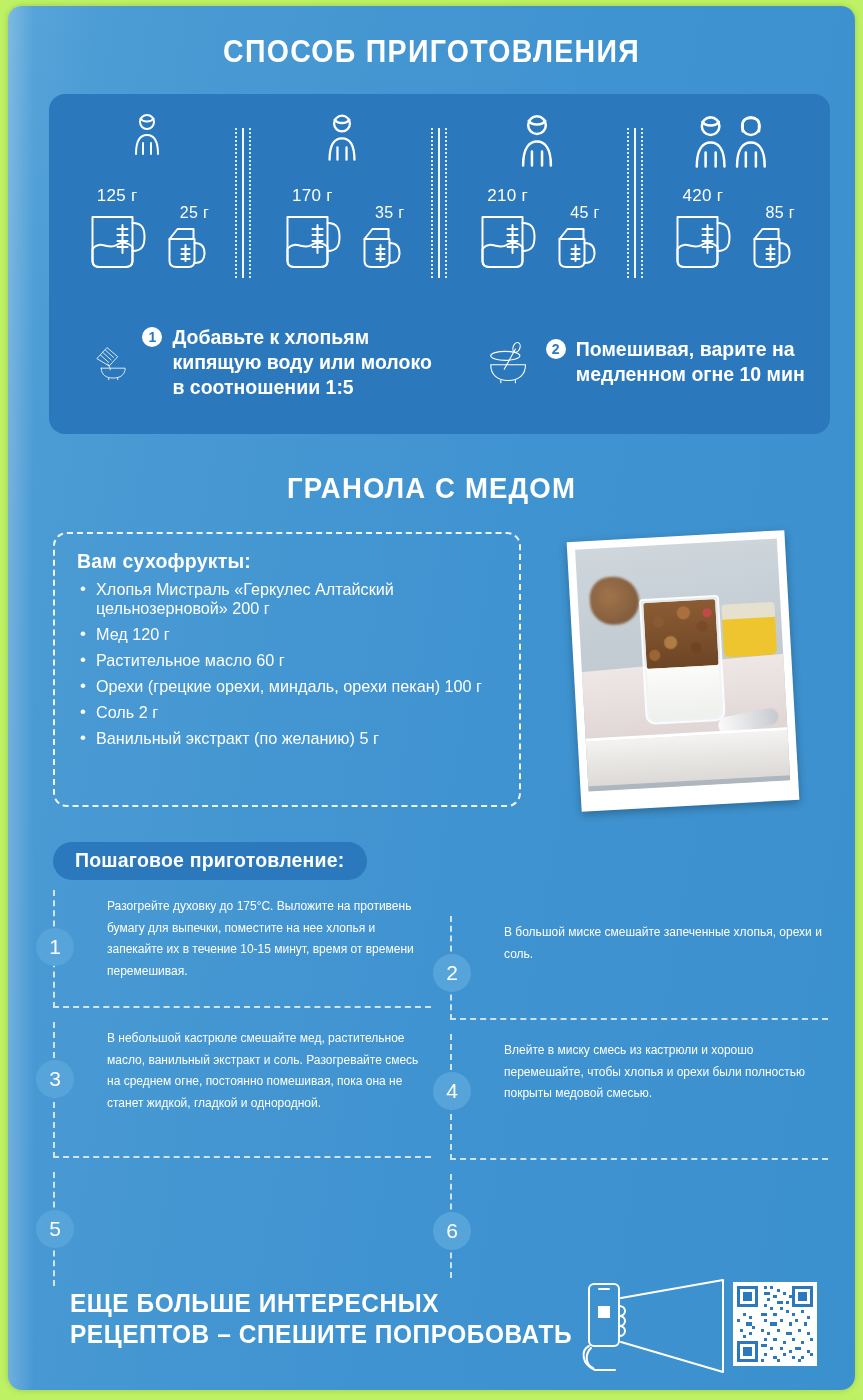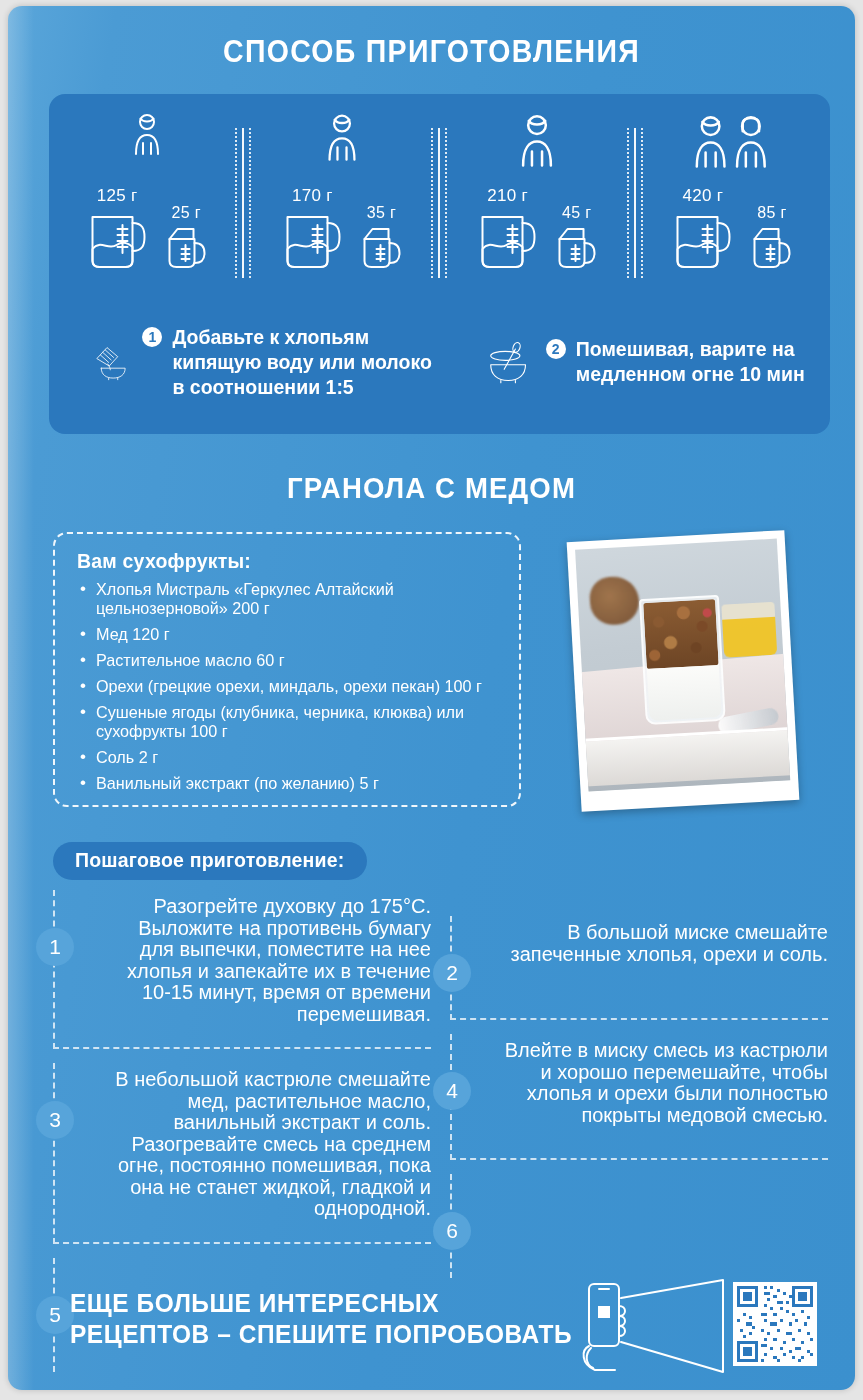--- a/index.html
+++ b/index.html
@@ -9,21 +9,21 @@
     height: 1400px;
     background: #ffffff;
     font-family: "Liberation Sans", "DejaVu Sans", sans-serif;
     overflow: hidden;
   }
 
   .page {
     position: relative;
     width: 863px;
     height: 1400px;
-    background: #e5e5e5;
+    background: #bef264;
   }
 
   
   .card {
     position: absolute;
     left: 8px;
     top: 6px;
     width: 847px;
     height: 1384px;
     border-radius: 14px;
@@ -90,21 +90,21 @@
     gap: 13px;
   }
   .vessel { position: relative; text-align: center; }
   .vessel .amt {
     color: #ffffff;
     font-size: 17px;
     letter-spacing: .3px;
     margin-bottom: 1px;
     white-space: nowrap;
   }
-  .vessel.small .amt { font-size: 16px; }
+  .vessel.small .amt { font-size: 16px; text-align: right; }
 
   
   .sep {
     position: absolute;
     top: 34px;
     height: 150px;
     width: 18px;
   }
   .sep i {
     position: absolute;
@@ -335,25 +335,24 @@
     height: 38px;
     border-radius: 50%;
     background: #57a4da;
     color: #ffffff;
     text-align: center;
     line-height: 38px;
     font-size: 21px;
   }
   .step .body {
     color: #ffffff;
-    font-size: 20px;
+    font-size: 12px;
     line-height: 21.5px;
     padding-top: 6px;
     padding-bottom: 6px;
-    text-align: right;
   }
   
   .steps-col.left  .step:nth-child(1) { min-height: 118px; }
   .steps-col.left  .step:nth-child(2) { min-height: 136px; }
   .steps-col.left  .step:nth-child(3) { min-height: 114px; border-bottom:none; }
   .steps-col.right .step:nth-child(1) { min-height: 104px; margin-top: 26px; }
   .steps-col.right .step:nth-child(2) { min-height: 126px; }
   .steps-col.right .step:nth-child(3) { min-height: 104px; border-bottom:none; }
 
   
@@ -612,21 +611,20 @@
 
     <div class="recipe-title">ГРАНОЛА С МЕДОМ</div>
 
     <div class="ingredients">
       <h3>Вам сухофрукты:</h3>
       <ul>
         <li>Хлопья Мистраль «Геркулес Алтайский цельнозерновой» 200 г</li>
         <li>Мед 120 г</li>
         <li>Растительное масло 60 г</li>
         <li>Орехи (грецкие орехи, миндаль, орехи пекан) 100 г</li>
-        <li>Сушеные ягоды (клубника, черника, клюква) или сухофрукты 100 г</li>
         <li>Соль 2 г</li>
         <li>Ванильный экстракт (по желанию) 5 г</li>
       </ul>
     </div>
 
     <div class="photo-wrap">
       <div class="photo-frame">
         <div class="photo">
           <div class="ph-table"></div>
           <div class="ph-nut"></div>

